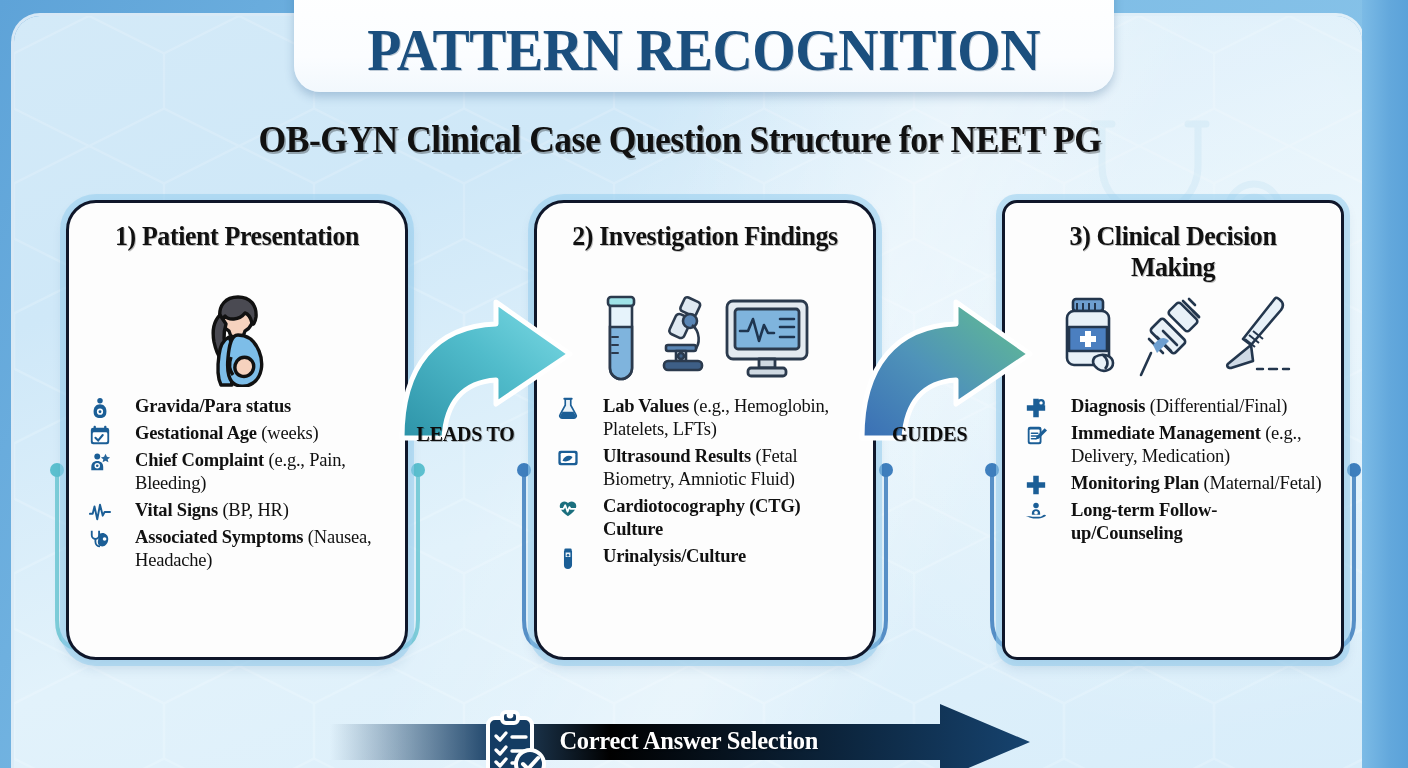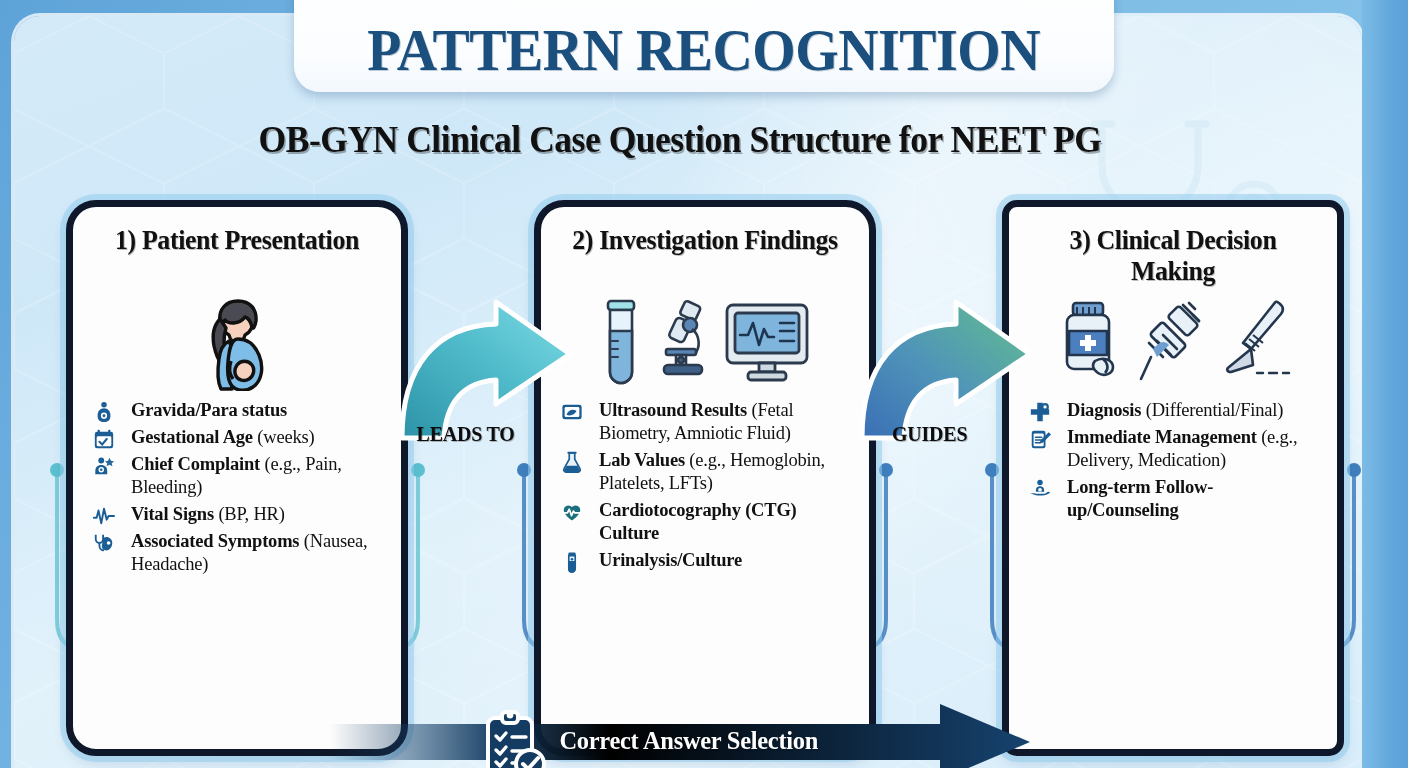--- a/index.html
+++ b/index.html
@@ -70,23 +70,23 @@
     position:absolute; top:118px; left:0; width:1360px;
     text-align:center;
     font-size:37px; font-weight:bold; color:#111;
     letter-spacing:-0.5px;
     transform:scaleX(.96);
     text-shadow:1.5px 1.5px 0 rgba(0,0,0,.30);
   }
 
   
   .card{
-    position:absolute; top:200px; width:342px; height:556px;
+    position:absolute; top:200px; width:342px; height:460px;
     background:#fdfdfd;
-    border:7px solid #0f172a;
+    border:3px solid #0f172a;
     border-radius:30px;
     box-shadow:0 0 0 6px rgba(150,205,238,.55), 0 6px 14px rgba(20,70,120,.18);
     padding:18px 14px 10px 14px;
   }
   #card1{ left:66px; }
   #card2{ left:534px; }
   #card3{ left:1002px;border-radius:15px; }
 
   .card h2{
     text-align:center; font-size:27px; font-weight:bold;
@@ -94,21 +94,21 @@
     transform:scaleX(.96);
     text-shadow:1px 1px 0 rgba(0,0,0,.25);
     min-height:66px;
   }
   .card-icons{
     height:96px; display:flex; align-items:center; justify-content:center;
     gap:10px; margin:4px 0 8px;
   }
   ul.bullets{ list-style:none; padding:0 2px 0 6px; }
   ul.bullets li{
-    display:flex; align-items:flex-start; gap:16px;
+    display:flex; align-items:flex-start; gap:24px;
     margin-bottom:3px;
     font-size:18.5px; line-height:1.27; color:#111;
     letter-spacing:-0.2px;
   }
   ul.bullets .bico{ flex:0 0 22px; width:22px; height:22px; margin-top:2px; }
   ul.bullets b{ font-weight:bold; }
   ul.bullets .reg{ font-weight:normal; }
 
   
   .node-line{ position:absolute; pointer-events:none; }
@@ -285,33 +285,33 @@
           <path d="M16 38h8l5-12 6 22 5-16 4 8h6" fill="none" stroke="#1e3550" stroke-width="2.6" stroke-linecap="round"></path>
           <path d="M56 26h14M56 34h14M56 44h14" stroke="#1e3550" stroke-width="2.6" stroke-linecap="round"></path>
           <path d="M35 66h16v9H35z" fill="#cfd9e2"></path>
           <rect x="24" y="75" width="38" height="8" rx="3" fill="#cfd9e2"></rect>
         </g>
       </svg>
     </div>
     <ul class="bullets">
       <li>
         <svg class="bico" viewBox="0 0 24 24">
+          <path d="M9 2h6v7l5.5 10A2.5 2.5 0 0 1 18.3 23H5.7a2.5 2.5 0 0 1-2.2-4L9 9z" fill="#e9f2f8" stroke="#1b5e96" stroke-width="1.8"></path>
+          <path d="M6 16h12l2.5 4.5A2 2 0 0 1 18.8 23H5.2a2 2 0 0 1-1.7-2.5z" fill="#1b5e96"></path>
+          <path d="M8 2h8" stroke="#1b5e96" stroke-width="2.2" stroke-linecap="round"></path>
+        </svg>
+        <span><b>Lab Values</b><span class="reg"> (e.g., Hemoglobin, Platelets, LFTs)</span></span>
+      </li>
+      <li>
+        <svg class="bico" viewBox="0 0 24 24">
           <rect x="1.5" y="4" width="21" height="16" rx="2.5" fill="#1b5e96"></rect>
           <rect x="4" y="6.5" width="16" height="11" rx="1.5" fill="#fff"></rect>
           <path d="M6 15c2-5 7-7 11-4-2 4-7 6-11 4z" fill="#1b5e96"></path>
         </svg>
         <span><b>Ultrasound Results</b><span class="reg"> (Fetal Biometry, Amniotic Fluid)</span></span>
-      </li>
-      <li>
-        <svg class="bico" viewBox="0 0 24 24">
-          <path d="M9 2h6v7l5.5 10A2.5 2.5 0 0 1 18.3 23H5.7a2.5 2.5 0 0 1-2.2-4L9 9z" fill="#e9f2f8" stroke="#1b5e96" stroke-width="1.8"></path>
-          <path d="M6 16h12l2.5 4.5A2 2 0 0 1 18.8 23H5.2a2 2 0 0 1-1.7-2.5z" fill="#1b5e96"></path>
-          <path d="M8 2h8" stroke="#1b5e96" stroke-width="2.2" stroke-linecap="round"></path>
-        </svg>
-        <span><b>Lab Values</b><span class="reg"> (e.g., Hemoglobin, Platelets, LFTs)</span></span>
       </li>
       <li>
         <svg class="bico" viewBox="0 0 24 24">
           <path d="M12 21s-9-5.6-9-11.3A5.2 5.2 0 0 1 12 6.5 5.2 5.2 0 0 1 21 9.7C21 15.4 12 21 12 21z" fill="#1b6f7e"></path>
           <path d="M3 13h4l2-4 2.5 7 2-5 1.5 2h6" fill="none" stroke="#fff" stroke-width="1.9" stroke-linecap="round" stroke-linejoin="round"></path>
         </svg>
         <span><b>Cardiotocography (CTG) Culture</b><span class="reg"></span></span>
       </li>
       <li>
         <svg class="bico" viewBox="0 0 24 24">
@@ -373,20 +373,26 @@
         <span><b>Diagnosis</b><span class="reg"> (Differential/Final)</span></span>
       </li>
       <li>
         <svg class="bico" viewBox="0 0 24 24">
           <rect x="3" y="3" width="15" height="19" rx="2.5" fill="#1b5e96"></rect>
           <rect x="5" y="6" width="11" height="14" rx="1.2" fill="#fff"></rect>
           <path d="M7 10h7M7 13h7M7 16h5" stroke="#1b5e96" stroke-width="1.6" stroke-linecap="round"></path>
           <path d="M21.5 4.5l-9 9-1 3.5 3.5-1 9-9z" fill="#1b5e96"></path>
         </svg>
         <span><b>Immediate Management</b><span class="reg"> (e.g., Delivery, Medication)</span></span>
+      </li>
+      <li>
+        <svg class="bico" viewBox="0 0 24 24" fill="#1b5e96">
+          <path d="M9 2h6v7h7v6h-7v7H9v-7H2V9h7z"></path>
+        </svg>
+        <span><b>Monitoring Plan</b><span class="reg"> (Maternal/Fetal)</span></span>
       </li>
       <li>
         <svg class="bico" viewBox="0 0 24 24" fill="#1b5e96">
           <circle cx="12" cy="5" r="3"></circle>
           <path d="M12 9c-2.6 0-4.5 1.7-4.5 4.2V15h9v-1.8C16.5 10.7 14.6 9 12 9z"></path>
           <circle cx="12" cy="12.8" r="2" fill="#fff"></circle>
           <path d="M1 17c3 0 5 2 8 2h6c2 0 5-1 8-3-1-1.4-2.4-1.4-4 0-1 .9-2.5 1.3-4 1.3H9c-2 0-4-1.3-8-0.3z"></path>
         </svg>
         <span><b>Long-term Follow-up/Counseling</b><span class="reg"></span></span>
       </li>

